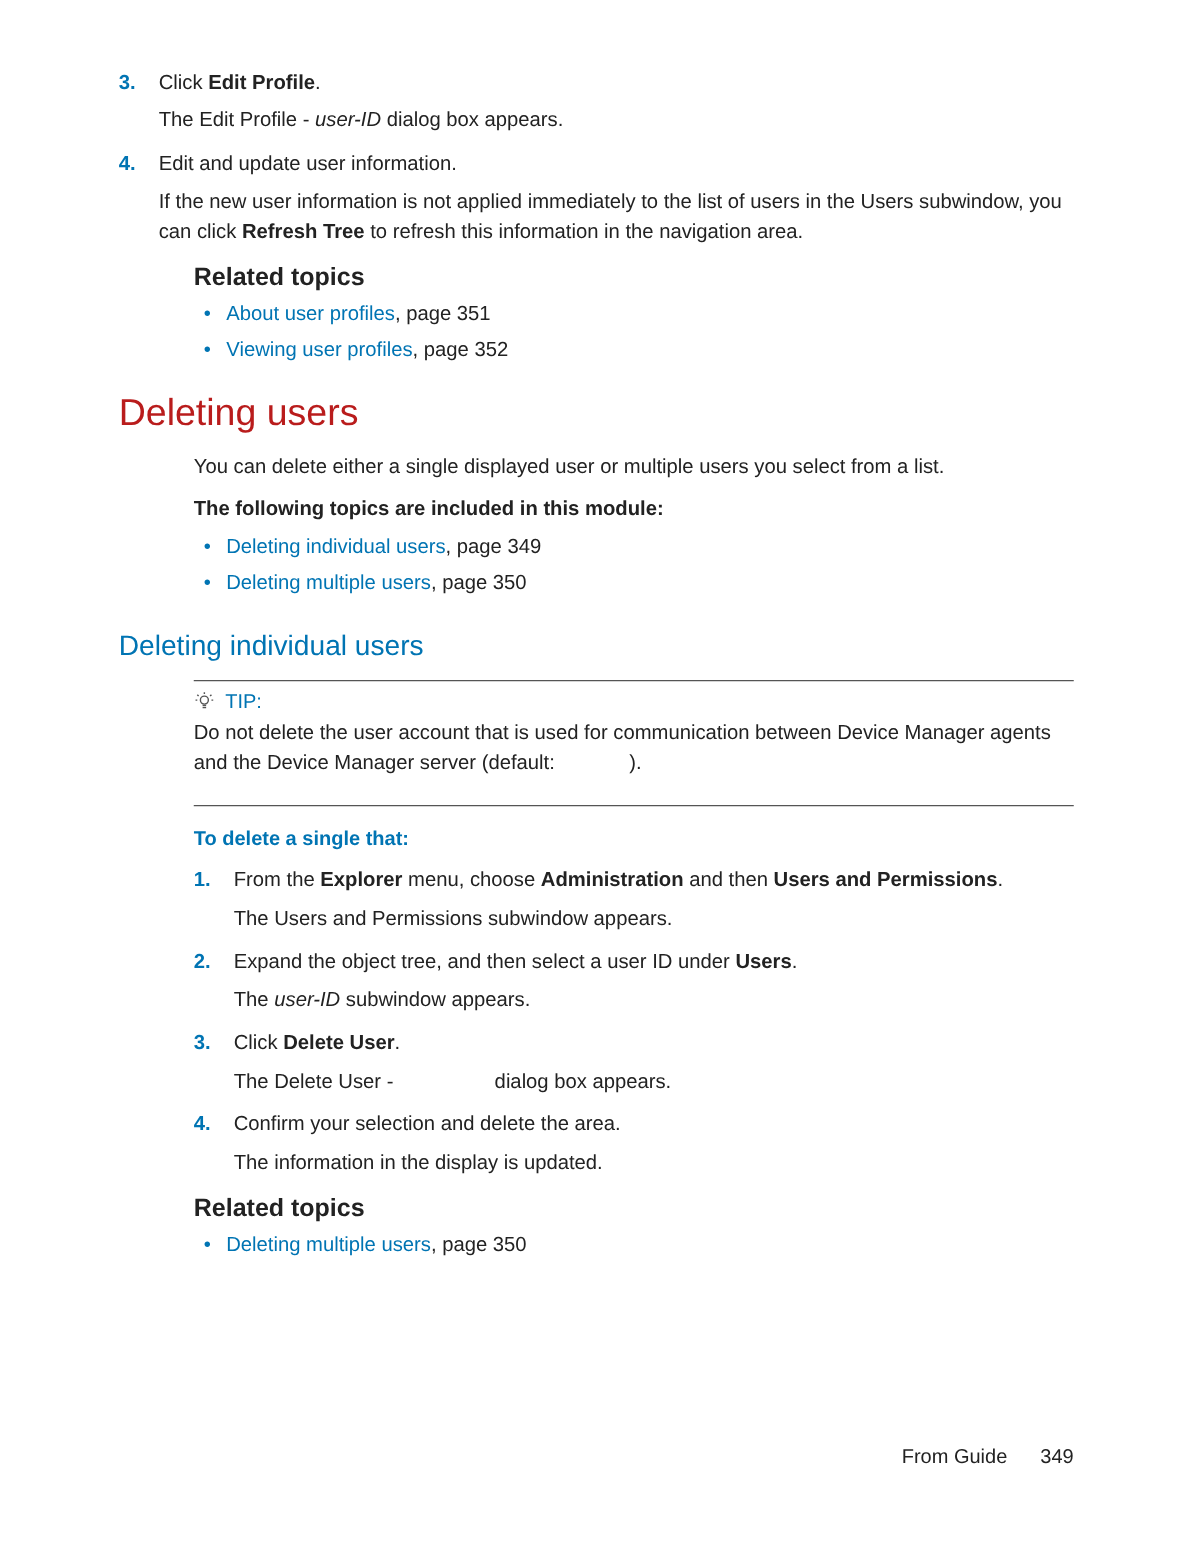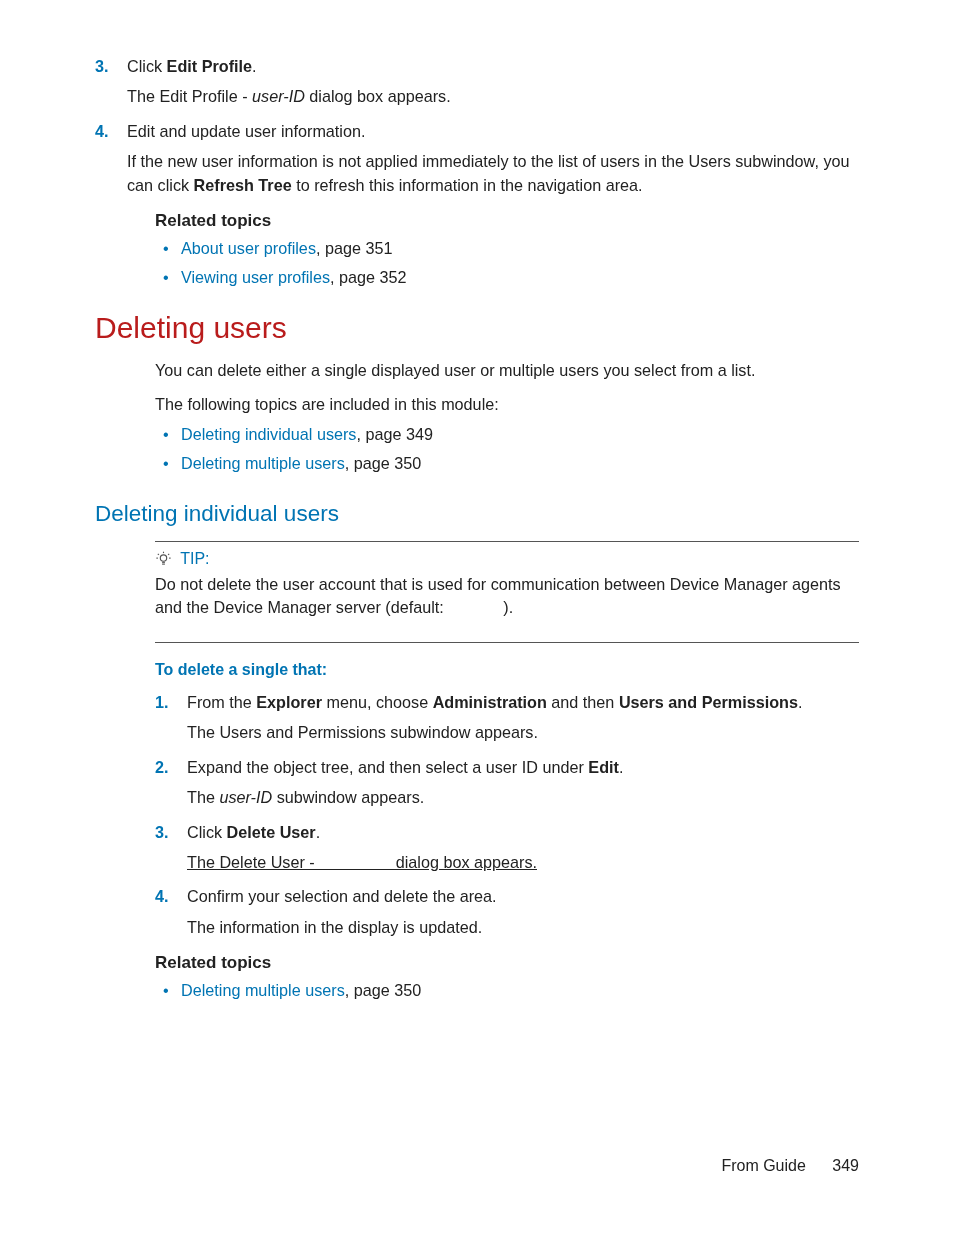--- a/index.html
+++ b/index.html
@@ -41,21 +41,21 @@
   .ol-numbered > li > .num {
     position: absolute;
     left: 0;
     top: 0;
     font-weight: bold;
     color: #0074b3;
   }
 
   .related-h {
     font-weight: bold;
-    font-size: 17px;
+    font-size: 20px;
     margin: 14px 0 6px 0;
   }
 
   .bullets {
     list-style: none;
     padding-left: 0;
     margin: 2px 0 14px 0;
   }
   .bullets > li {
     position: relative;
@@ -158,21 +158,21 @@
       <li>
         <span class="link">Viewing user profiles</span><span>, page 352</span>
       </li>
     </ul>
   </div>
 
   <h1 class="section-h">Deleting users</h1>
 
   <div class="content-block">
     <p>You can delete either a single displayed user or multiple users you select from a list.</p>
-    <p style="margin-top:10px;">The following topics are included in this module:</p>
+    <p style="margin-top:10px;font-weight:bold;">The following topics are included in this module:</p>
     <ul class="bullets">
       <li>
         <span class="link">Deleting individual users</span><span>, page 349</span>
       </li>
       <li>
         <span class="link">Deleting multiple users</span><span>, page 350</span>
       </li>
     </ul>
   </div>
 
@@ -206,32 +206,32 @@
       <li>
         <span class="num">1.</span>
         <p>
           <span>From the </span><b>Explorer</b><span> menu, choose </span><b>Administration</b><span> and then </span><b>Users and Permissions</b><span>.</span>
         </p>
         <p class="sub-para">The Users and Permissions subwindow appears.</p>
       </li>
       <li>
         <span class="num">2.</span>
         <p>
-          <span>Expand the object tree, and then select a user ID under </span><b>Edit</b><span>.</span>
+          <span>Expand the object tree, and then select a user ID under </span><b>Users</b><span>.</span>
         </p>
         <p class="sub-para">
           <span>The </span><span class="italic">user-ID</span><span> subwindow appears.</span>
         </p>
       </li>
       <li>
         <span class="num">3.</span>
         <p>
           <span>Click </span><b>Delete User</b><span>.</span>
         </p>
-        <p class="sub-para" style="white-space: pre; text-decoration: underline;">The Delete User -                  dialog box appears.</p>
+        <p class="sub-para" style="white-space: pre;">The Delete User -                  dialog box appears.</p>
       </li>
       <li>
         <span class="num">4.</span>
         <p>Confirm your selection and delete the area.</p>
         <p class="sub-para">The information in the display is updated.</p>
       </li>
     </ol>
 
     <div class="related-h">Related topics</div>
     <ul class="bullets">

